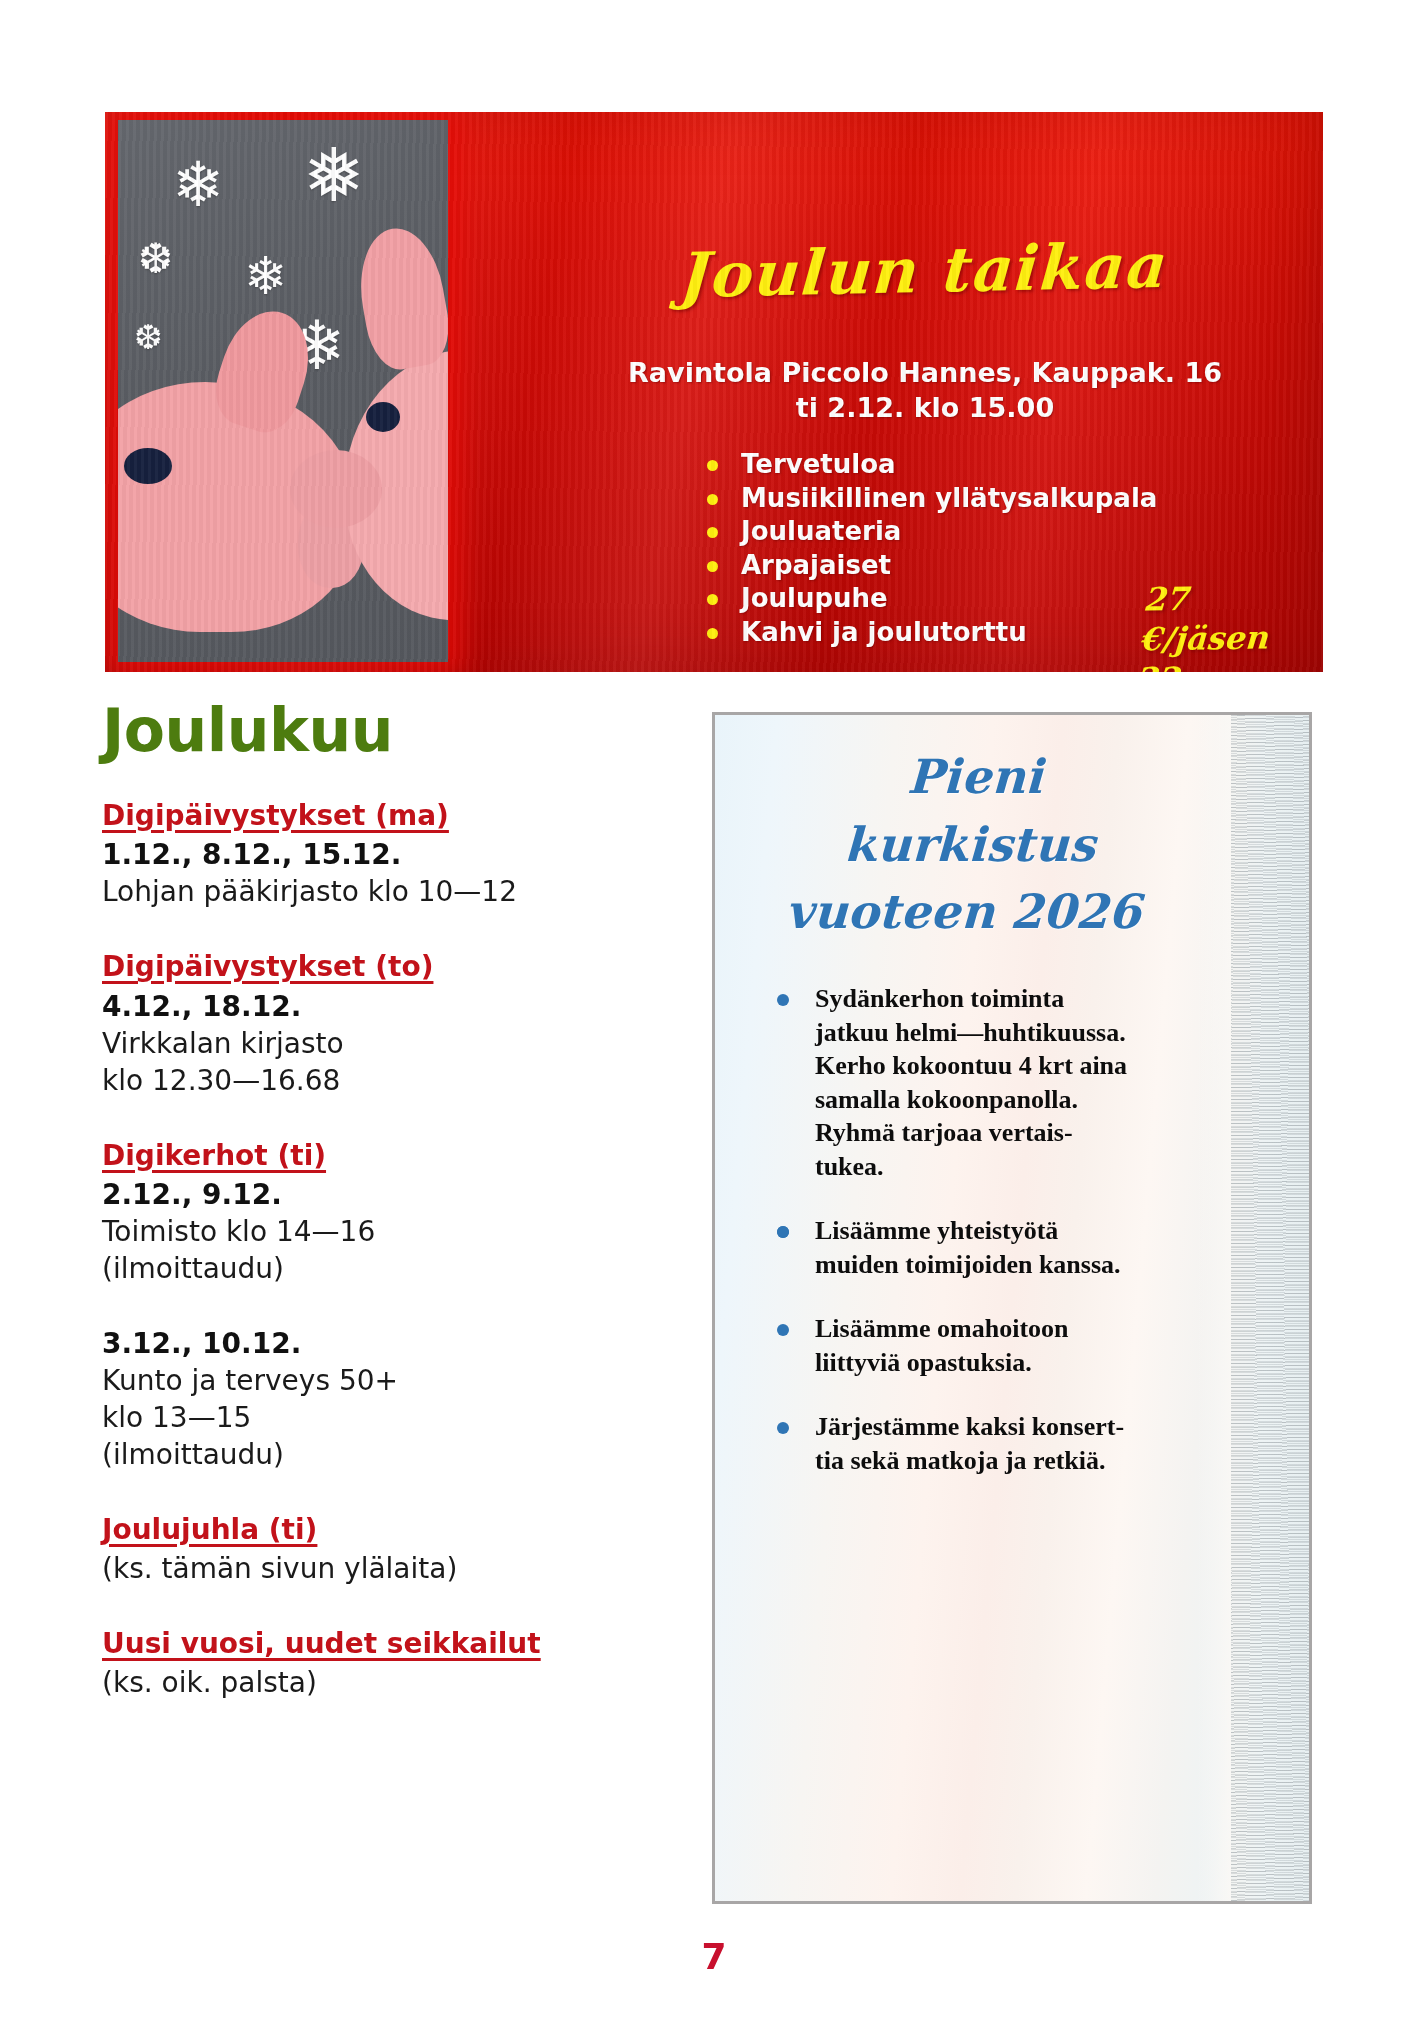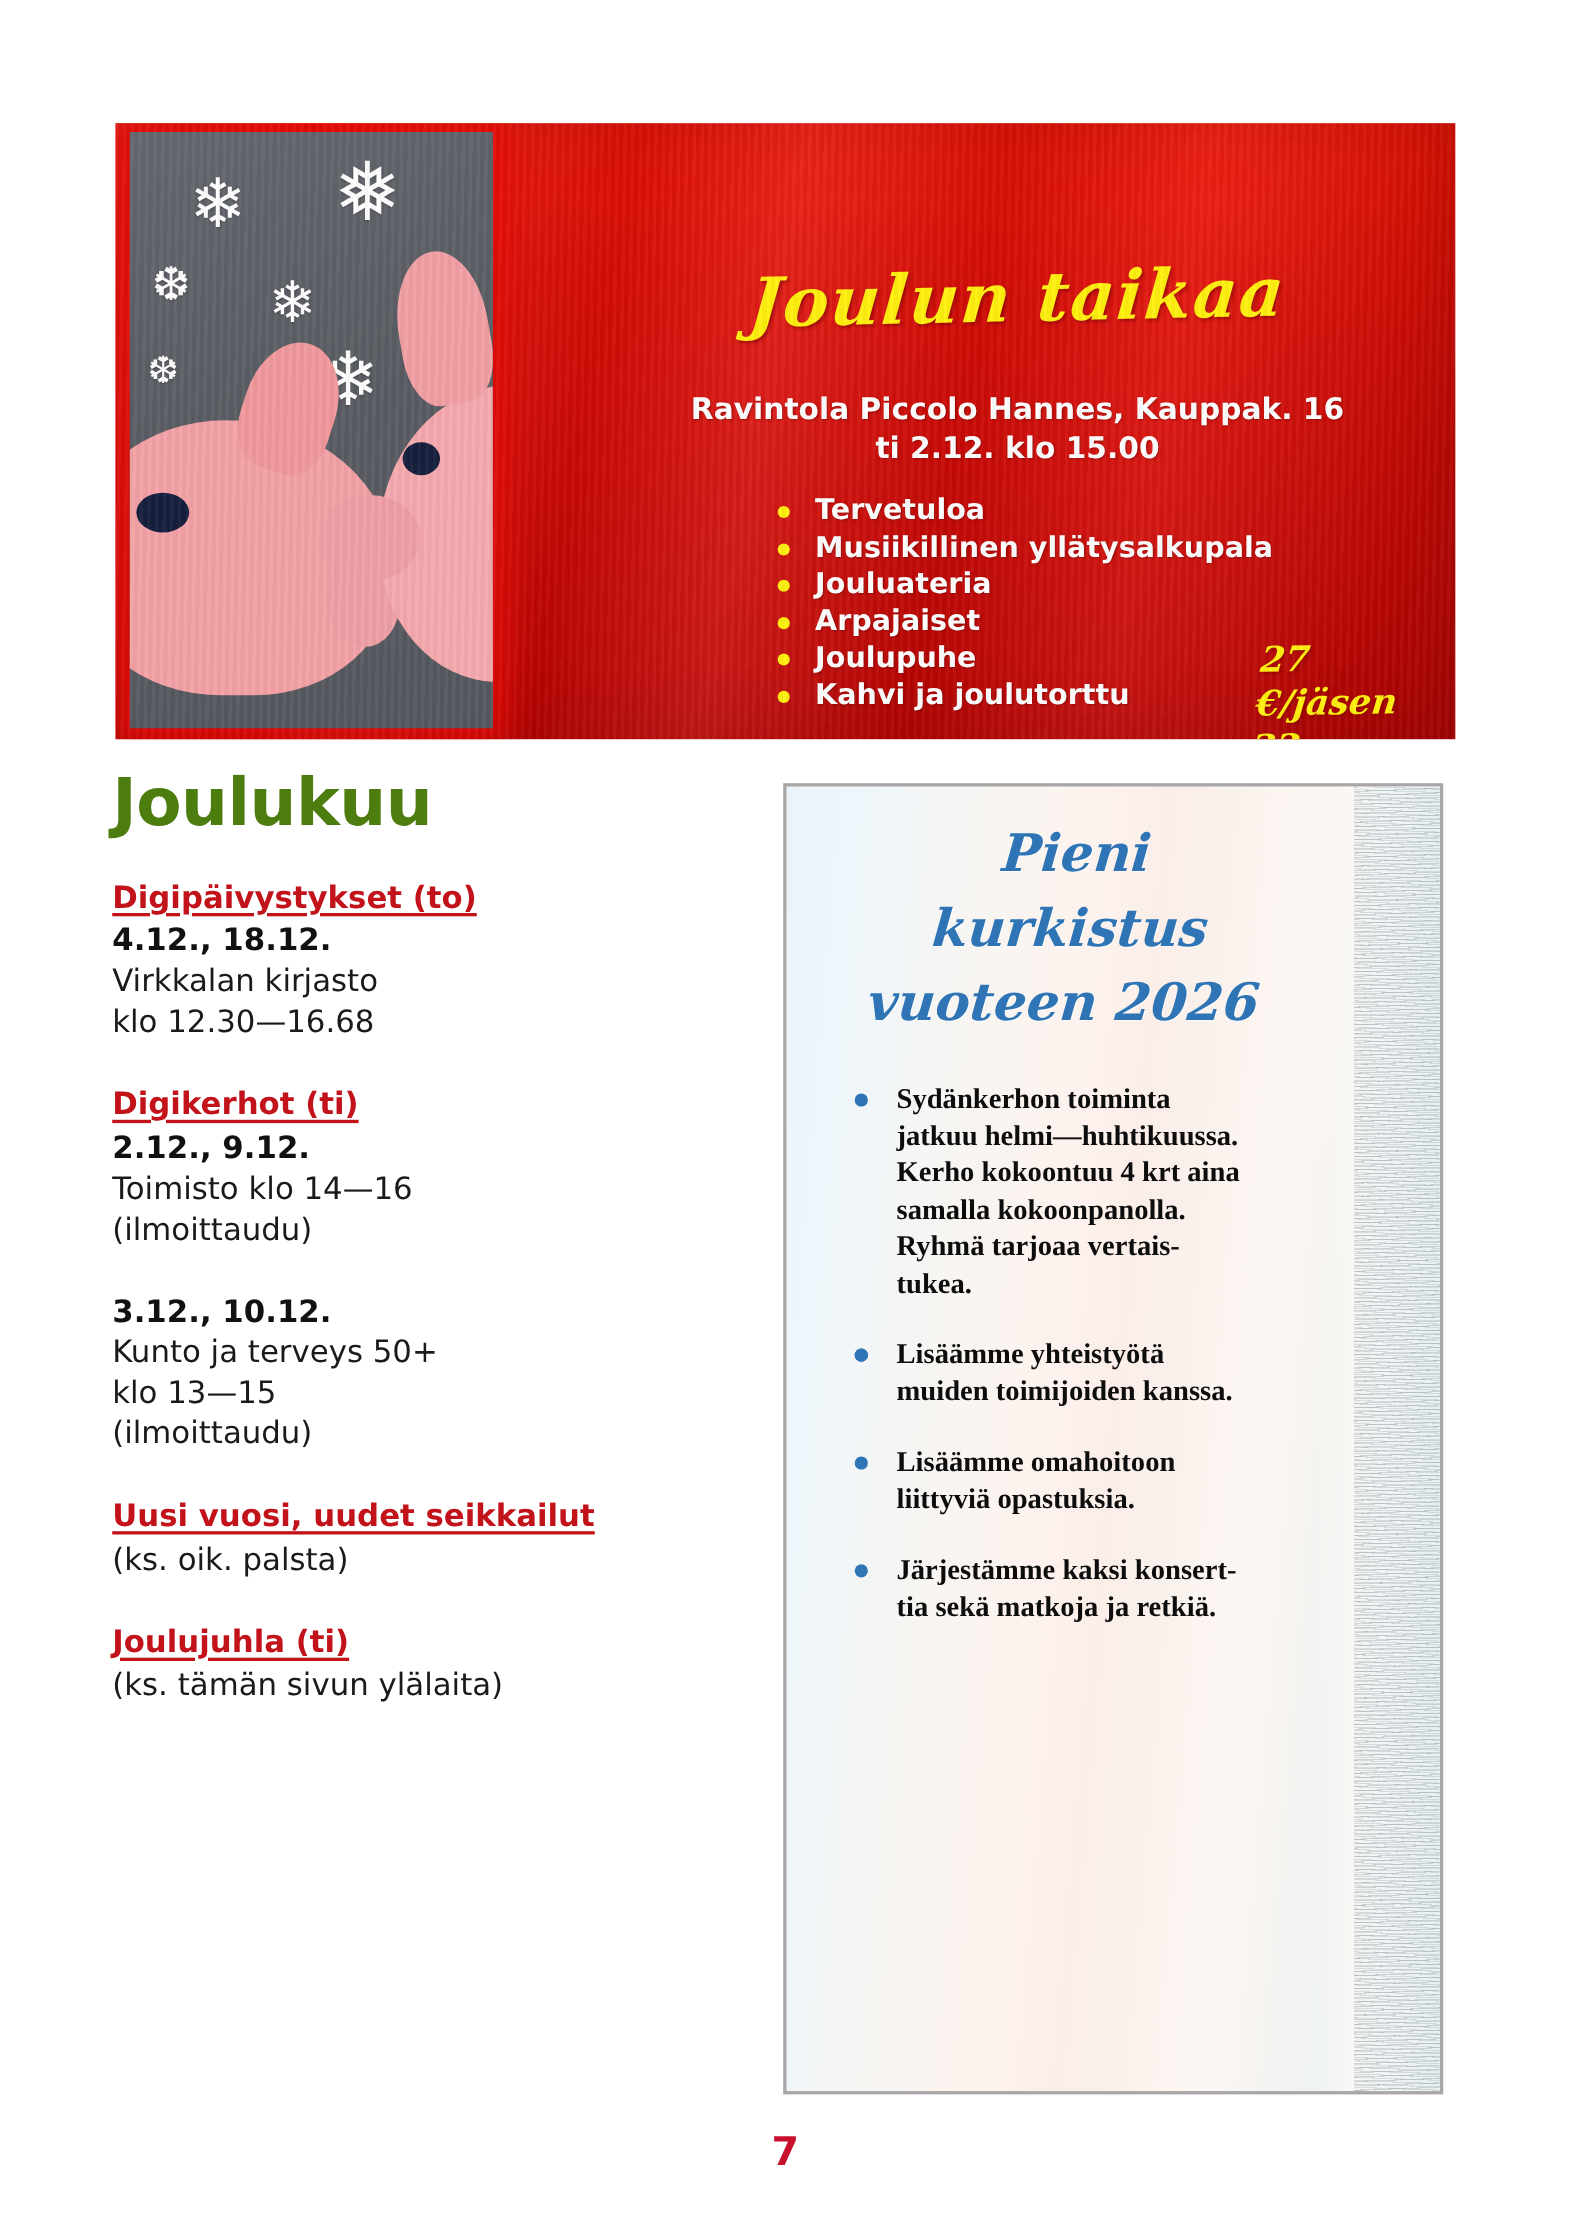--- a/index.html
+++ b/index.html
@@ -312,20 +312,25 @@
 
   <div class="ad-price" style="white-space: pre-line;">27 €/jäsen
 32 €/muut</div>
 
 </div>
 
 <div class="left-col">
 
   <h1 class="month-title">Joulukuu</h1>
 
+  <div class="entry">
+    <div class="entry-title">Digipäivystykset (ma)</div>
+    <div class="entry-dates">1.12., 8.12., 15.12.</div>
+    <div class="entry-line">Lohjan pääkirjasto klo 10—12</div>
+  </div>
 
   <div class="entry">
     <div class="entry-title">Digipäivystykset (to)</div>
     <div class="entry-dates">4.12., 18.12.</div>
     <div class="entry-line">Virkkalan kirjasto</div>
     <div class="entry-line">klo 12.30—16.68</div>
   </div>
 
   <div class="entry">
     <div class="entry-title">Digikerhot (ti)</div>
@@ -335,27 +340,27 @@
   </div>
 
   <div class="entry">
     <div class="entry-dates">3.12., 10.12.</div>
     <div class="entry-line">Kunto ja terveys 50+</div>
     <div class="entry-line">klo 13—15</div>
     <div class="entry-line">(ilmoittaudu)</div>
   </div>
 
   <div class="entry">
+    <div class="entry-title">Joulujuhla (ti)</div>
+    <div class="entry-line">(ks. tämän sivun ylälaita)</div>
+  </div>
+
+  <div class="entry">
     <div class="entry-title">Uusi vuosi, uudet seikkailut</div>
     <div class="entry-line">(ks. oik. palsta)</div>
-  </div>
-
-  <div class="entry">
-    <div class="entry-title">Joulujuhla (ti)</div>
-    <div class="entry-line">(ks. tämän sivun ylälaita)</div>
   </div>
 </div>
 
 <div class="right-panel">
   <div class="panel-texture2"></div>
   <div class="panel-texture"></div>
 
   <div class="panel-title" style="white-space: pre-line;">Pieni
 kurkistus
 vuoteen 2026</div>

